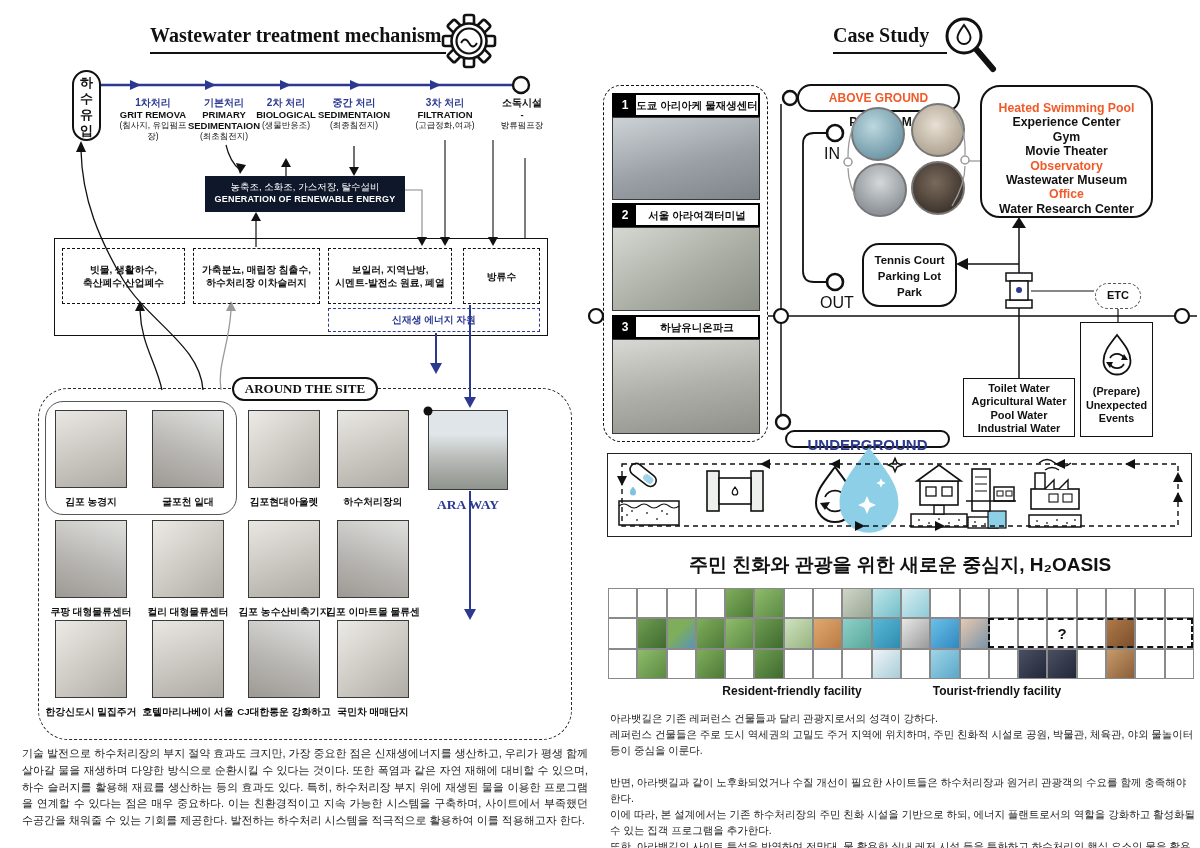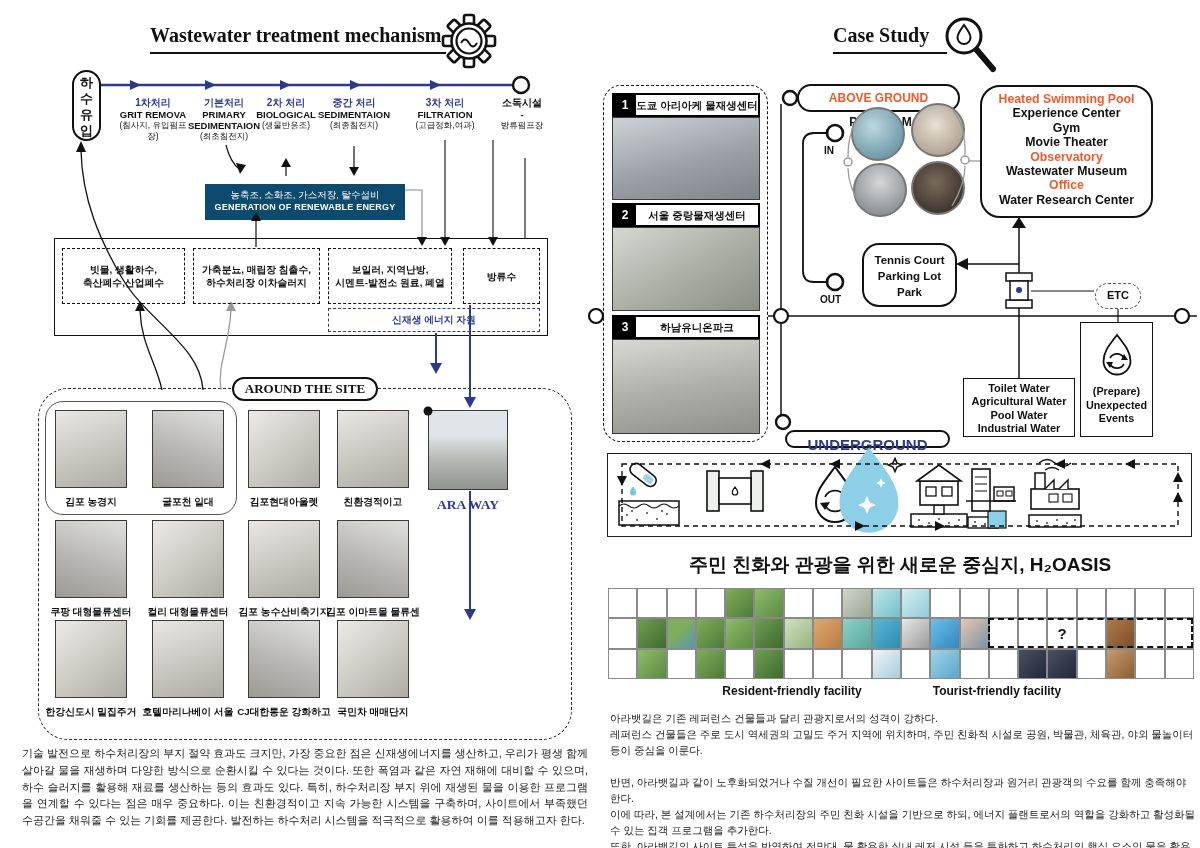--- a/index.html
+++ b/index.html
@@ -11,21 +11,21 @@
   
   .bigtitle{font-weight:bold;font-size:20px;text-align:left;border-bottom:2.2px solid #111;padding-bottom:5px;}
   
   #inflow{left:72px;top:70px;width:29px;height:71px;border:2.4px solid #111;border-radius:15px;
           font-weight:bold;font-size:13px;line-height:16px;text-align:center;padding-top:3px;white-space:pre;}
   .stage{position:absolute;text-align:center;}
   .s-kr{font-weight:bold;font-size:10px;color:#2b3990;line-height:12px;}
   .s-kr.plain{color:#111;}
   .s-en{font-weight:bold;font-size:9.5px;color:#111;line-height:11px;}
   .s-sub{font-size:8.5px;color:#111;line-height:10.5px;}
-  #energy-box{left:205px;top:184px;width:200px;height:36px;background:#0c4a6e;color:#fff;text-align:center;padding-top:5px;}
+  #energy-box{left:205px;top:176px;width:200px;height:36px;background:#0f172a;color:#fff;text-align:center;padding-top:5px;}
   #energy-box .e1{font-size:9.5px;line-height:12px;}
   #energy-box .e2{font-size:9px;font-weight:bold;line-height:12px;letter-spacing:.2px;}
   #outer-box{left:54px;top:238px;width:494px;height:98px;border:1.6px solid #111;}
   .srcbox{position:absolute;border:1.6px dashed #111;display:flex;flex-direction:column;justify-content:center;}
   .src-line{font-size:9.8px;font-weight:600;line-height:13px;text-align:center;}
   #renew-box{left:328px;top:308px;width:212px;height:24px;border:1.6px dashed #2b3990;color:#2b3990;
              font-size:9.8px;font-weight:bold;text-align:center;line-height:21px;}
   
   #around-box{left:38px;top:388px;width:534px;height:352px;border:1.6px dashed #2a2a2a;border-radius:30px;}
   #around-label{left:232px;top:377px;width:146px;height:24px;border:2.2px solid #111;border-radius:14px;background:#fff;
@@ -47,27 +47,27 @@
   .csnum{width:22px;background:#000;color:#fff;font-weight:bold;font-size:12px;text-align:center;line-height:20px;}
   .cstitle{flex:1;font-weight:bold;font-size:10.5px;text-align:center;line-height:20px;}
   .ci-1{background:linear-gradient(165deg,#cdd2d6,#9aa0a6 55%,#7e848a);}
   .ci-2{background:linear-gradient(150deg,#d6d8d2,#a9ada3 55%,#8b9087);}
   .ci-3{background:linear-gradient(170deg,#d8d8d4,#b0b0aa 50%,#90908a);}
   .pill{position:absolute;border:2.2px solid #111;border-radius:16px;background:#fff;text-align:center;font-weight:bold;}
   #above-pill{left:797px;top:84px;width:163px;height:28px;font-size:12px;line-height:24px;}
   #under-pill{left:785px;top:430px;width:165px;height:18px;font-size:15px;line-height:26px;}
   .hl-red{color:#f15a29;}
   .hl-navy{color:#2b3990;}
-  .flow-label{position:absolute;font-weight:bold;font-size:10px;color:#111;}
+  .flow-label{position:absolute;font-weight:normal;font-size:16px;color:#111;}
   .cphoto{position:absolute;width:54px;height:54px;border-radius:50%;border:2px solid #777;}
   .cp-1{background:radial-gradient(circle at 40% 35%,#bcd8de,#6f98a8 75%);}
   .cp-2{background:radial-gradient(circle at 45% 40%,#e8e0d4,#b0a492 75%);}
   .cp-3{background:radial-gradient(circle at 50% 35%,#d5d8da,#8d9398 75%);}
   .cp-4{background:radial-gradient(circle at 45% 40%,#7a6a5c,#3e342c 75%);}
-  #program-box{left:980px;top:85px;width:173px;height:133px;border:2.2px solid #111;border-radius:20px;padding-top:5px;background:#fff;}
+  #program-box{left:980px;top:85px;width:173px;height:133px;border:2.2px solid #111;border-radius:20px;padding-top:14px;background:#fff;}
   .prog-line{font-size:12.3px;font-weight:600;line-height:14.4px;text-align:center;color:#111;}
   .prog-line.hot{color:#f15a29;}
   #tennis-box{left:862px;top:243px;width:95px;height:64px;border:2.2px solid #111;border-radius:17px;padding-top:7px;background:#fff;}
   #tennis-box div{font-size:11.5px;line-height:16px;text-align:center;font-weight:600;}
   #etc-pill{left:1095px;top:283px;width:46px;height:26px;border:1.4px dashed #555;border-radius:13px;background:#fff;
             font-size:11px;font-weight:600;text-align:center;line-height:23px;}
   #toilet-box{left:963px;top:378px;width:112px;height:59px;border:1.6px solid #111;padding-top:3px;background:#fff;}
   #toilet-box div{font-size:11px;line-height:13.3px;text-align:center;font-weight:600;}
   #prepare-box{left:1080px;top:322px;width:73px;height:115px;border:1.6px solid #111;background:#fff;text-align:center;}
   #prepare-text div{font-size:10.8px;line-height:13.5px;font-weight:600;}
@@ -528,21 +528,21 @@
     <div class="srcbox" style="left: 463px; top: 248px; width: 77px; height: 56px;">
       <div class="src-line">방류수</div>
     </div>
     <div class="photo ph-a" style="left: 55px; top: 410px; width: 72px; height: 78px;"></div>
     <div class="plabel" style="left: 41px; top: 496px; width: 100px;">김포 농경지</div>
     <div class="photo ph-b" style="left: 152px; top: 410px; width: 72px; height: 78px;"></div>
     <div class="plabel" style="left: 138px; top: 496px; width: 100px;">굴포천 일대</div>
     <div class="photo ph-c" style="left: 248px; top: 410px; width: 72px; height: 78px;"></div>
     <div class="plabel" style="left: 234px; top: 496px; width: 100px;">김포현대아울렛</div>
     <div class="photo ph-a" style="left: 337px; top: 410px; width: 72px; height: 78px;"></div>
-    <div class="plabel" style="left: 323px; top: 496px; width: 100px;">친환경적이고</div>
+    <div class="plabel" style="left: 323px; top: 496px; width: 100px;">하수처리장의</div>
     <div class="photo ph-b" style="left: 55px; top: 520px; width: 72px; height: 78px;"></div>
     <div class="plabel" style="left: 41px; top: 606px; width: 100px;">쿠팡 대형물류센터</div>
     <div class="photo ph-c" style="left: 152px; top: 520px; width: 72px; height: 78px;"></div>
     <div class="plabel" style="left: 138px; top: 606px; width: 100px;">컬리 대형물류센터</div>
     <div class="photo ph-a" style="left: 248px; top: 520px; width: 72px; height: 78px;"></div>
     <div class="plabel" style="left: 234px; top: 606px; width: 100px;">김포 농수산비축기지</div>
     <div class="photo ph-b" style="left: 337px; top: 520px; width: 72px; height: 78px;"></div>
     <div class="plabel" style="left: 323px; top: 606px; width: 100px;">김포 이마트몰 물류센터</div>
     <div class="photo ph-c" style="left: 55px; top: 620px; width: 72px; height: 78px;"></div>
     <div class="plabel" style="left: 41px; top: 706px; width: 100px;">한강신도시 밀집주거</div>
@@ -552,21 +552,21 @@
     <div class="plabel" style="left: 234px; top: 706px; width: 100px;">CJ대한통운 강화하고</div>
     <div class="photo ph-c" style="left: 337px; top: 620px; width: 72px; height: 78px;"></div>
     <div class="plabel" style="left: 323px; top: 706px; width: 100px;">국민차 매매단지</div>
     <div class="csbar" style="left: 612px; top: 93px; width: 148px; height: 24px;">
       <div class="csnum">1</div>
       <div class="cstitle">도쿄 아리아케 물재생센터</div>
     </div>
     <div class="photo ci-1" style="left: 612px; top: 117px; width: 148px; height: 83px;"></div>
     <div class="csbar" style="left: 612px; top: 203px; width: 148px; height: 24px;">
       <div class="csnum">2</div>
-      <div class="cstitle">서울 중랑물재생센터</div>
+      <div class="cstitle">서울 아라여객터미널</div>
     </div>
     <div class="photo ci-2" style="left: 612px; top: 227px; width: 148px; height: 84px;"></div>
     <div class="csbar" style="left: 612px; top: 315px; width: 148px; height: 24px;">
       <div class="csnum">3</div>
       <div class="cstitle">하남유니온파크</div>
     </div>
     <div class="photo ci-3" style="left: 612px; top: 339px; width: 148px; height: 95px;"></div>
   </div>
 
 </body></html>

